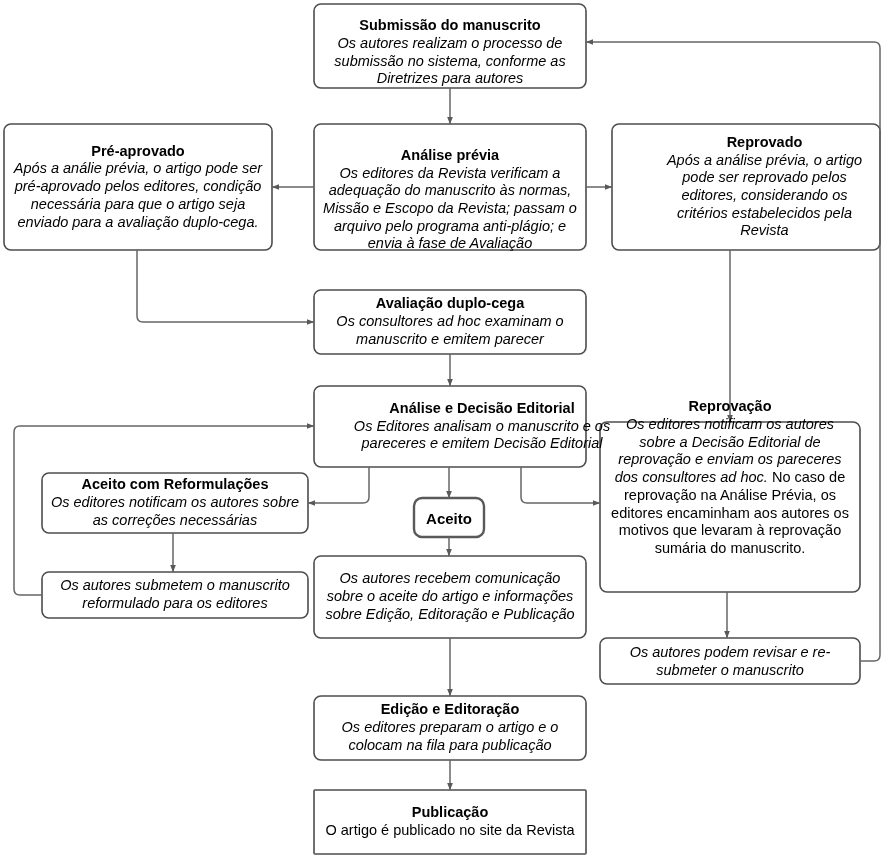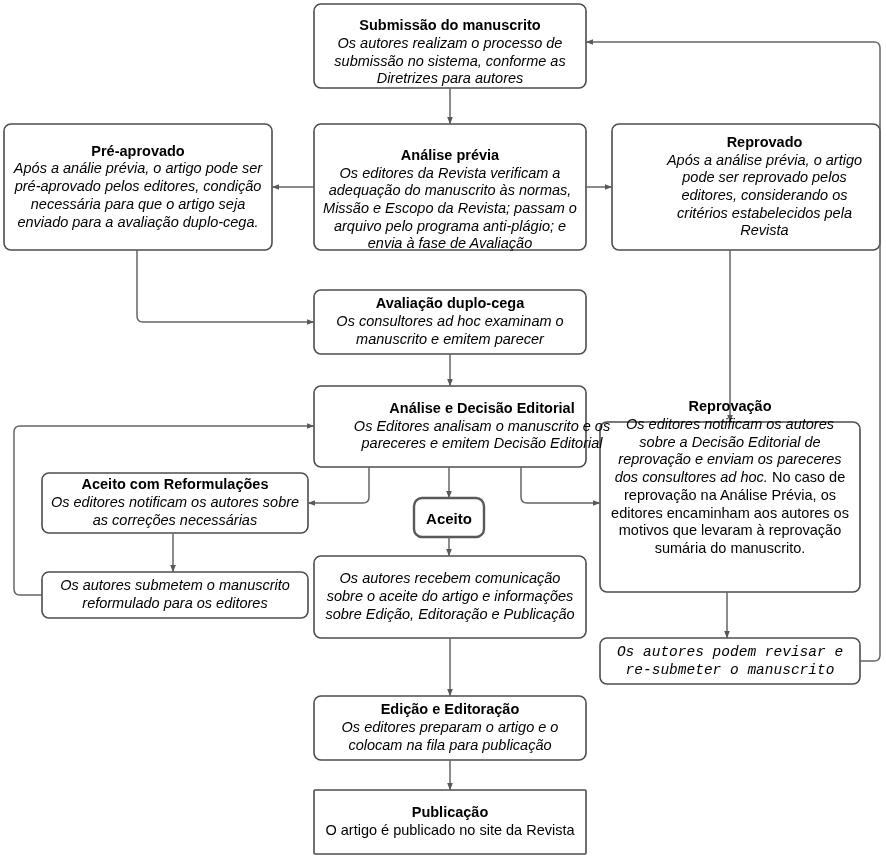--- a/index.html
+++ b/index.html
@@ -191,21 +191,21 @@
 
   <div class="node-text" style="left:314px; top:556px; width:272px; height:82px;">
     <div class="node-body">Os autores recebem comunicação sobre o aceite do artigo e informações sobre Edição, Editoração e Publicação</div>
   </div>
 
   <div class="node-text" style="left:600px; top:412px; width:260px; height:132px;">
     <div class="node-title">Reprovação</div>
     <div class="node-body"><span>Os editores notificam os autores sobre a Decisão Editorial de reprovação e enviam os pareceres dos consultores ad hoc.</span><span class="roman"> No caso de reprovação na Análise Prévia, os editores encaminham aos autores os motivos que levaram à reprovação sumária do manuscrito.</span></div>
   </div>
 
-  <div class="node-text" style="left:600px; top:638px; width:260px; height:48px;font-family:Liberation Mono, monospace;">
+  <div class="node-text" style="left:600px; top:638px; width:260px; height:48px;">
     <div class="node-body">Os autores podem revisar e re-submeter o manuscrito</div>
   </div>
 
   <div class="node-text" style="left:314px; top:696px; width:272px; height:64px;">
     <div class="node-title">Edição e Editoração</div>
     <div class="node-body">Os editores preparam o artigo e o colocam na fila para publicação</div>
   </div>
 
   <div class="node-text" style="left:314px; top:790px; width:272px; height:64px;">
     <div class="node-title">Publicação</div>

